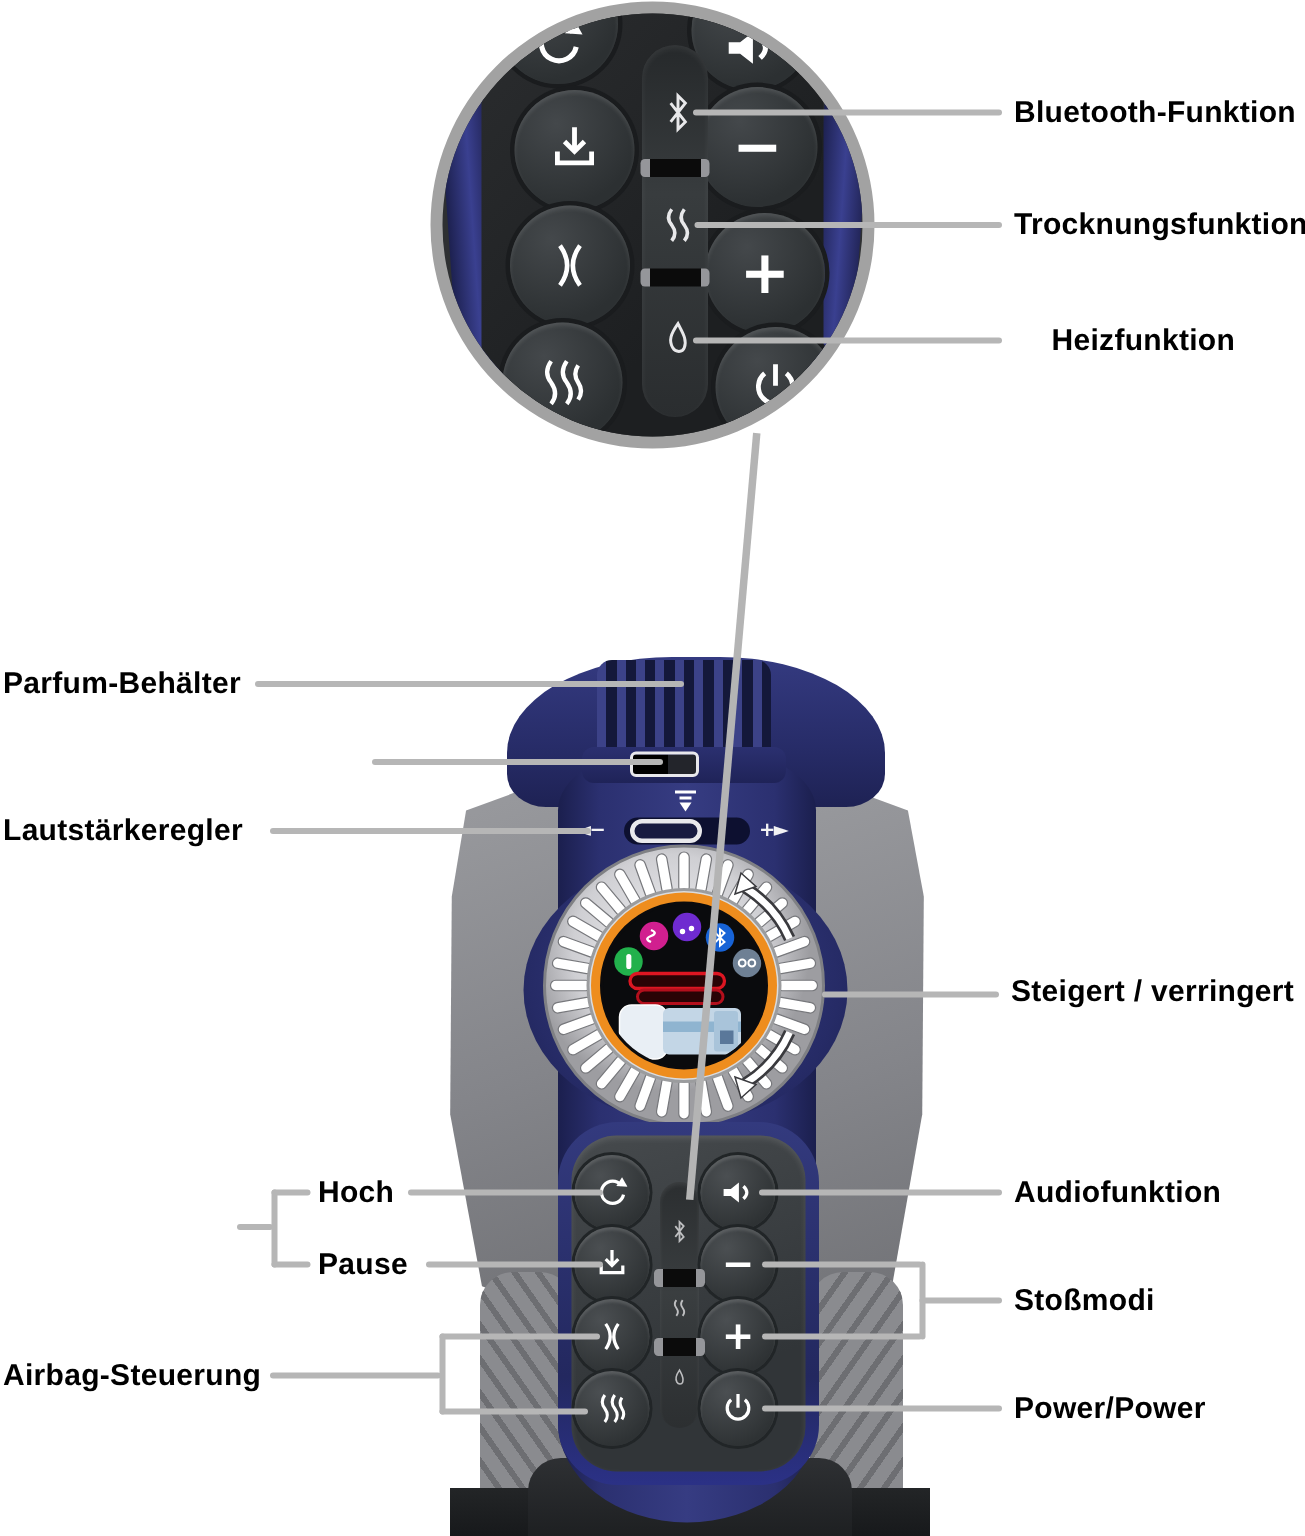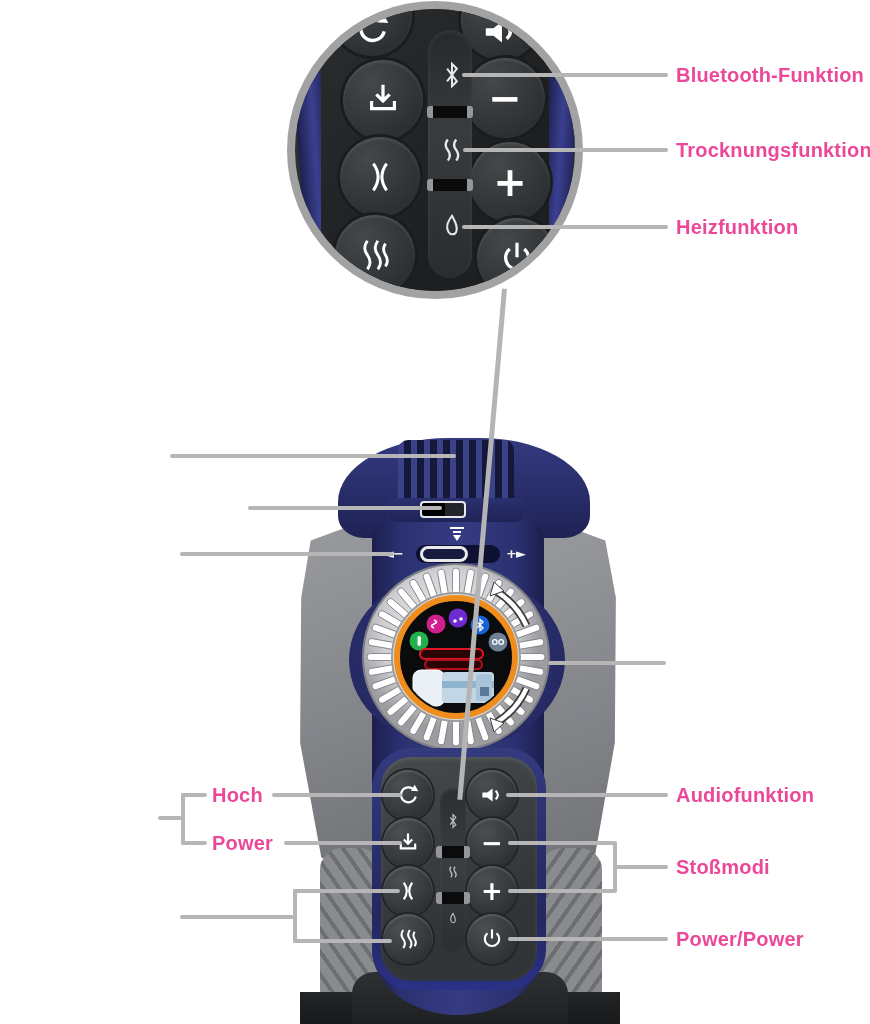--- a/index.html
+++ b/index.html
@@ -1,20 +1,20 @@
 <!DOCTYPE html>
 <html><head>
 <meta charset="utf-8">
 <style>
   html,body{margin:0;padding:0;background:#fff;}
   #canvas{position:relative;width:870px;height:1024px;background:#ffffff;overflow:hidden;
           font-family:"Liberation Sans","DejaVu Sans",sans-serif;}
   .abs{position:absolute;}
   
-  .lbl{position:absolute;color:#ec4899;font-weight:700;font-size:20px;line-height:24px;white-space:nowrap;z-index:50;letter-spacing:.2px;}
+  .lbl{position:absolute;color:#000000;font-weight:700;font-size:20px;line-height:24px;white-space:nowrap;z-index:50;letter-spacing:.2px;}
   .cline{position:absolute;background:#b6b6b6;height:4px;z-index:50;border-radius:2px;}
   .vline{position:absolute;background:#b6b6b6;width:4px;z-index:50;border-radius:2px;}
   
   #inset{position:absolute;left:287px;top:1px;width:296px;height:298px;border-radius:50%;
          border:8px solid #a2a2a2;box-sizing:border-box;background:#2e3032;overflow:hidden;z-index:40;}
   .sliver{position:absolute;width:30px;height:200px;background:linear-gradient(90deg,#1d2150,#3a4090 55%,#23265a);}
   #inset-panel{position:absolute;left:26px;top:-12px;width:228px;height:310px;border-radius:56px;
          background:linear-gradient(135deg,#2b2d2f,#1d1f21 65%);}
   .ibtn{position:absolute;width:80px;height:80px;border-radius:50%;
         background:radial-gradient(circle at 35% 28%,#44484b,#2c3032 72%);
@@ -316,40 +316,43 @@
     <svg class="abs" style="left:143px;top:204px;" width="28" height="28" viewBox="0 0 20 20">
       <path d="M10 2 C6.5 7 5.5 10 7.5 13.5 C8.8 15.8 12.2 15.8 13 13.5 C14.5 9.5 12 6 10 2 Z" stroke="#e8e8ea" stroke-width="1.4" fill="none"></path>
     </svg>
   </div>
 
   <div class="cline" style="left:462px;top:73px;width:206px;"></div>
   <div class="lbl" style="left:676px;top:63px;">Bluetooth-Funktion</div>
   <div class="cline" style="left:463px;top:148px;width:205px;"></div>
   <div class="lbl" style="left:676px;top:138px;">Trocknungsfunktion</div>
   <div class="cline" style="left:462px;top:225px;width:206px;"></div>
-  <div class="lbl" style="left:676px;top:215px;">Heizfunktion</div>
-
+  <div class="lbl" style="left:701px;top:215px;">Heizfunktion</div>
+
+  <div class="lbl" style="left:2px;top:444px;">Parfum-Behälter</div>
   <div class="cline" style="left:170px;top:454px;width:286px;"></div>
   <div class="cline" style="left:248px;top:506px;width:194px;"></div>
+  <div class="lbl" style="left:2px;top:542px;">Lautstärkeregler</div>
   <div class="cline" style="left:180px;top:552px;width:214px;"></div>
 
   <div class="cline" style="left:548px;top:661px;width:118px;"></div>
   <div class="lbl" style="left:674px;top:648px;line-height:26px;">
-    <br>
+    <span>Steigert / verringert</span><br>
   </div>
 
   <div class="lbl" style="left:212px;top:783px;">Hoch</div>
   <div class="cline" style="left:272px;top:793px;width:130px;"></div>
-  <div class="lbl" style="left:212px;top:831px;">Power</div>
+  <div class="lbl" style="left:212px;top:831px;">Pause</div>
   <div class="cline" style="left:284px;top:841px;width:118px;"></div>
   <div class="cline" style="left:158px;top:816px;width:24px;"></div>
   <div class="vline" style="left:181px;top:793px;height:52px;"></div>
   <div class="cline" style="left:181px;top:793px;width:26px;"></div>
   <div class="cline" style="left:181px;top:841px;width:26px;"></div>
 
+  <div class="lbl" style="left:2px;top:905px;">Airbag-Steuerung</div>
   <div class="cline" style="left:180px;top:915px;width:114px;"></div>
   <div class="vline" style="left:293px;top:889px;height:54px;"></div>
   <div class="cline" style="left:293px;top:889px;width:107px;"></div>
   <div class="cline" style="left:293px;top:939px;width:99px;"></div>
 
   <div class="cline" style="left:506px;top:793px;width:162px;"></div>
   <div class="lbl" style="left:676px;top:783px;">Audiofunktion</div>
   <div class="cline" style="left:508px;top:841px;width:107px;"></div>
   <div class="cline" style="left:508px;top:889px;width:107px;"></div>
   <div class="vline" style="left:613px;top:841px;height:52px;"></div>

